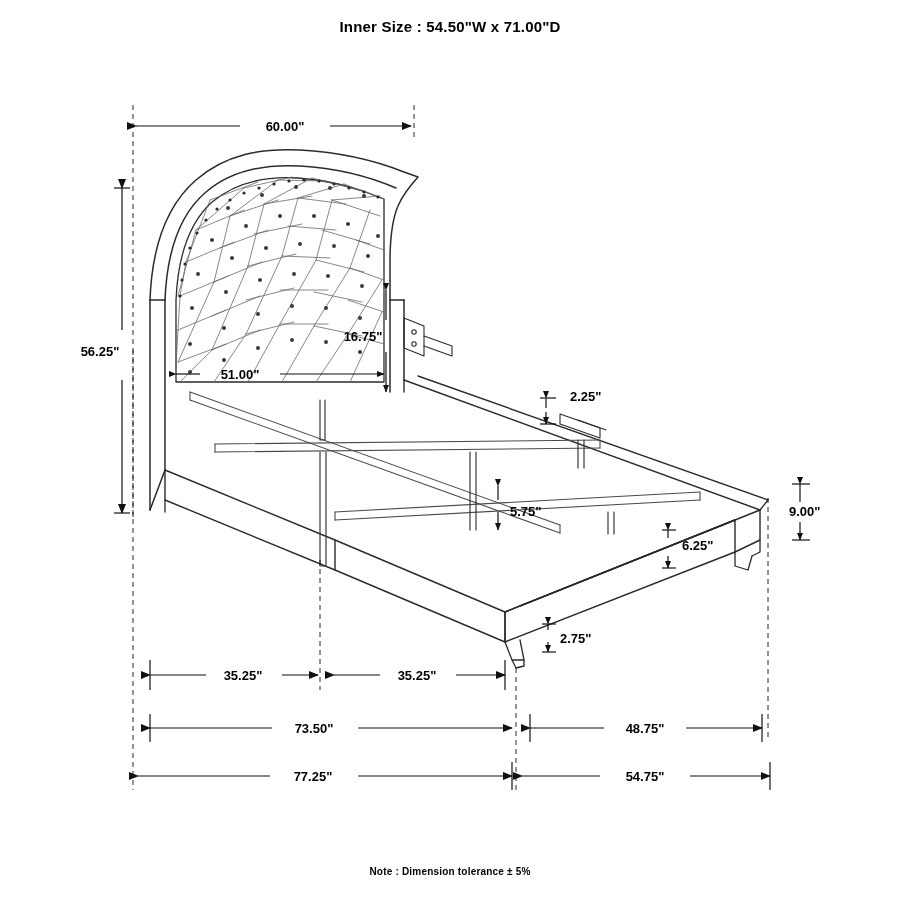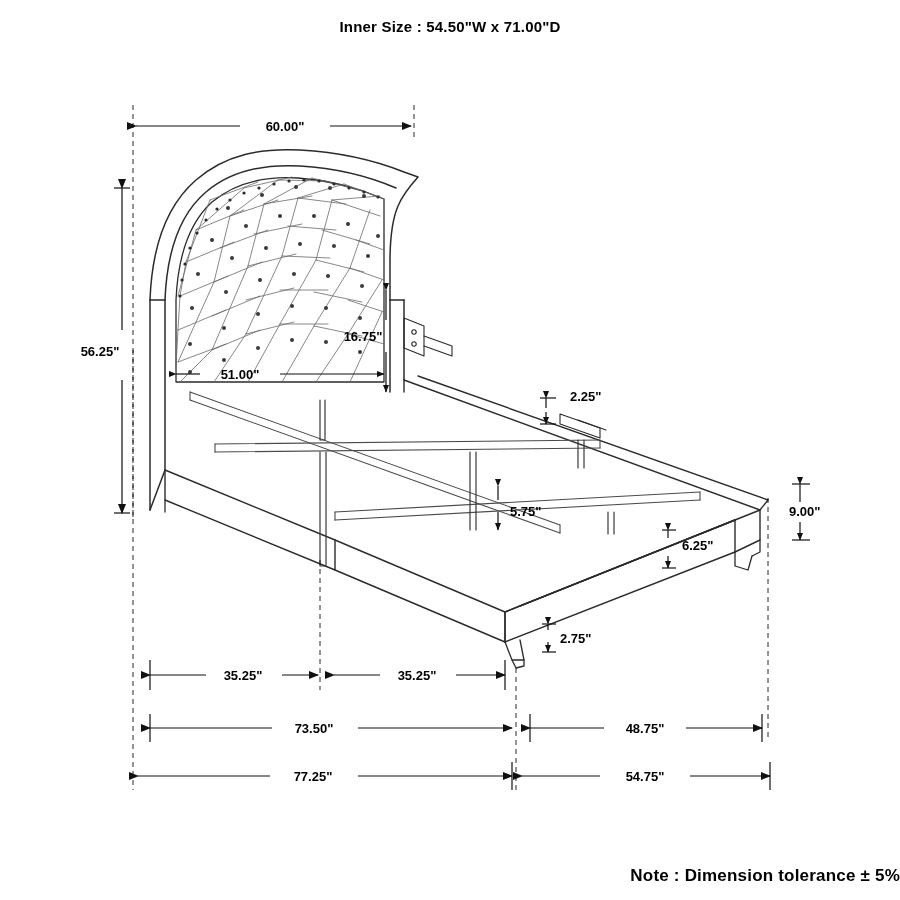--- a/index.html
+++ b/index.html
@@ -10,22 +10,22 @@
     color:#000;
     overflow:hidden;
     position:relative;
   }
   #stage{position:absolute;left:0;top:0;width:900px;height:900px;}
   .title{
     position:absolute;top:18px;left:0;width:900px;text-align:center;
     font-size:15px;font-weight:bold;letter-spacing:.2px;
   }
   .note{
-    position:absolute;top:866px;left:0;width:900px;text-align:right;
-    font-size:17px;font-weight:bold;letter-spacing:.2px;
+    position:absolute;top:866px;left:0;width:900px;text-align:center;
+    font-size:10px;font-weight:bold;letter-spacing:.2px;
   }
   svg{position:absolute;left:0;top:0;}
   .dimtext{
     font-family:"Liberation Sans", sans-serif;
     font-size:13px;font-weight:bold;fill:#000;
   }
 </style>
 </head>
 <body>
 

